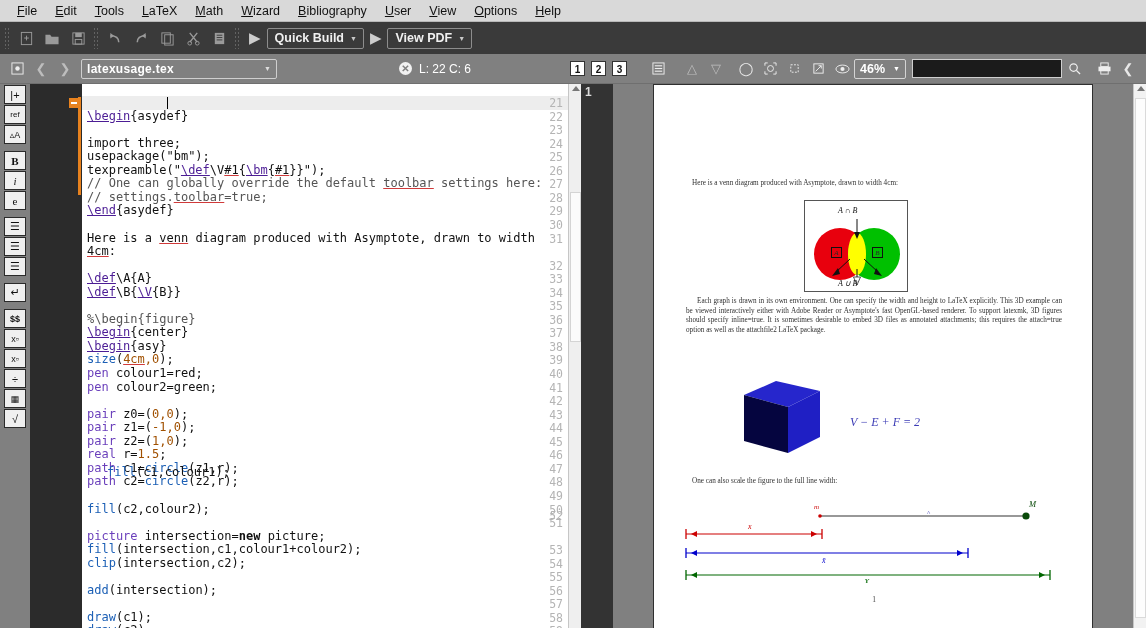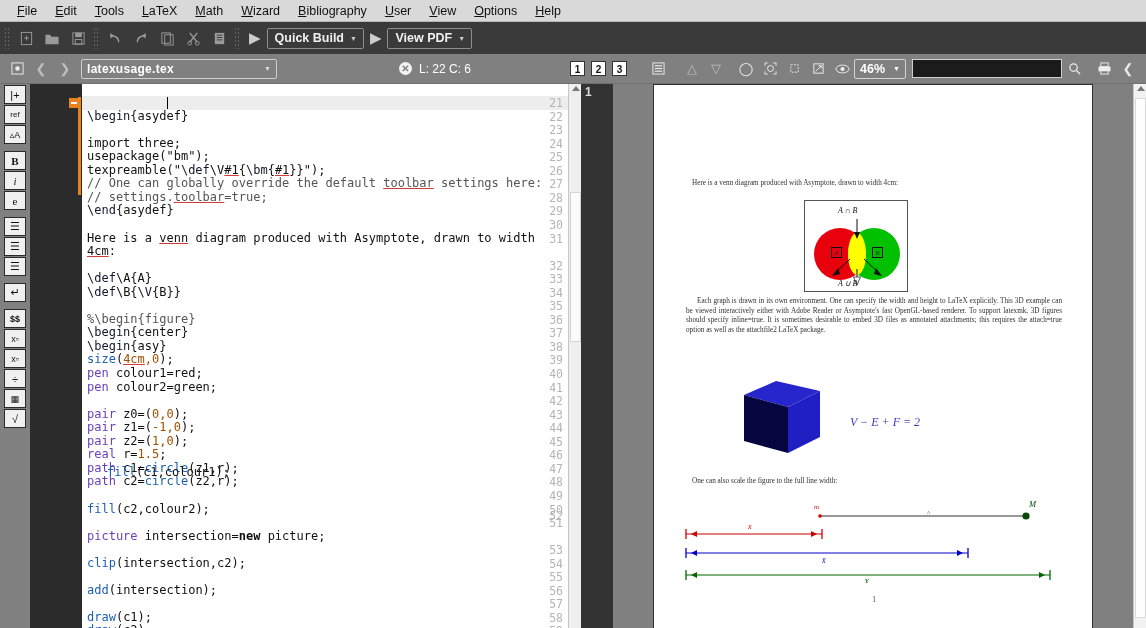--- a/index.html
+++ b/index.html
@@ -100,21 +100,21 @@
   .foldbox { position: absolute; left: 39px; top: 14px; width: 10px; height: 10px;
              background: #e8821e; }
   .foldbox::after { content:""; position:absolute; left:2px; top:4px; width:6px; height:2px; background:#fff; }
   .codearea { position: absolute; left: 52px; top: 0; width: 486px; height: 544px;
               font-family: "DejaVu Sans Mono", monospace; font-size: 12px; }
   .lnum { position: absolute; right: 0; width: 37px; text-align: right; padding-right: 5px;
           color: #b4b4b4; font-family: "DejaVu Sans Mono", monospace; font-size: 11.5px; }
   .cl { position: absolute; left: 5px; white-space: pre; line-height: 13.5px; }
   .curline { position: absolute; left: 52px; width: 486px; height: 14px; background: #ededed; }
   .caret { position:absolute; width:1px; height:12px; background:#000; }
-  .k-tex { color: #0f172a; }      
+  .k-tex { color: #4c1d95; text-decoration: underline; }      
   .k-cmt { color: #555555; }      
   .k-plain { color: #111111; }
   .k-type { color: #6a3fbb; }     
   .k-fn  { color: #1b5fb5; }      
   .k-num { color: #a05000; }
   .k-kw  { color: #111; font-weight: bold; }
   .ul { text-decoration: underline; text-decoration-color:#d03a3a; }
 
   .vscroll { position: absolute; left: 568px; top: 84px; width: 13px; height: 544px;
              background: #efefef; border-left: 1px solid #c6c6c6; }
@@ -373,20 +373,21 @@
         <div class="cl" style="top: 323.65px;"><span class="k-type">pair</span><span class="k-plain"> z0=(</span><span class="k-num">0,0</span><span class="k-plain">);</span></div>
         <div class="cl" style="top: 337.2px;"><span class="k-type">pair</span><span class="k-plain"> z1=(</span><span class="k-num">-1,0</span><span class="k-plain">);</span></div>
         <div class="cl" style="top: 350.75px;"><span class="k-type">pair</span><span class="k-plain"> z2=(</span><span class="k-num">1,0</span><span class="k-plain">);</span></div>
         <div class="cl" style="top: 364.3px;"><span class="k-type">real</span><span class="k-plain"> r=</span><span class="k-num">1.5</span><span class="k-plain">;</span></div>
         <div class="cl" style="top: 377.85px;"><span class="k-type">path</span><span class="k-plain"> c1=</span><span class="k-fn">circle</span><span class="k-plain">(z1,r);</span></div>
         <div class="cl" style="top: 391.4px;"><span class="k-type">path</span><span class="k-plain"> c2=</span><span class="k-fn">circle</span><span class="k-plain">(z2,r);</span></div>
         <div class="cl" style="top: 382px; margin-left: 20px;"><span class="k-fn">fill</span><span class="k-plain">(c1,colour1);</span></div>
         <div class="cl" style="top: 418.5px;"><span class="k-fn">fill</span><span class="k-plain">(c2,colour2);</span></div>
         <div class="cl" style="top: 432.05px;"></div>
         <div class="cl" style="top: 445.6px;"><span class="k-type">picture</span><span class="k-plain"> intersection=</span><span class="k-kw">new</span><span class="k-plain"> picture;</span></div>
+        <div class="cl" style="top: 459.15px;"><span class="k-fn">fill</span><span class="k-plain">(intersection,c1,colour1+colour2);</span></div>
         <div class="cl" style="top: 472.7px;"><span class="k-fn">clip</span><span class="k-plain">(intersection,c2);</span></div>
         <div class="cl" style="top: 486.25px;"></div>
         <div class="cl" style="top: 499.8px;"><span class="k-fn">add</span><span class="k-plain">(intersection);</span></div>
         <div class="cl" style="top: 513.35px;"></div>
         <div class="cl" style="top: 526.9px;"><span class="k-fn">draw</span><span class="k-plain">(c1);</span></div>
         <div class="cl" style="top: 540.45px;"><span class="k-fn">draw</span><span class="k-plain">(c2);</span></div>
       </div>
     <div id="line-numbers">
         <div class="lnum" style="top: 12px;">21</div>
         <div class="lnum" style="top: 25.55px;">22</div>

